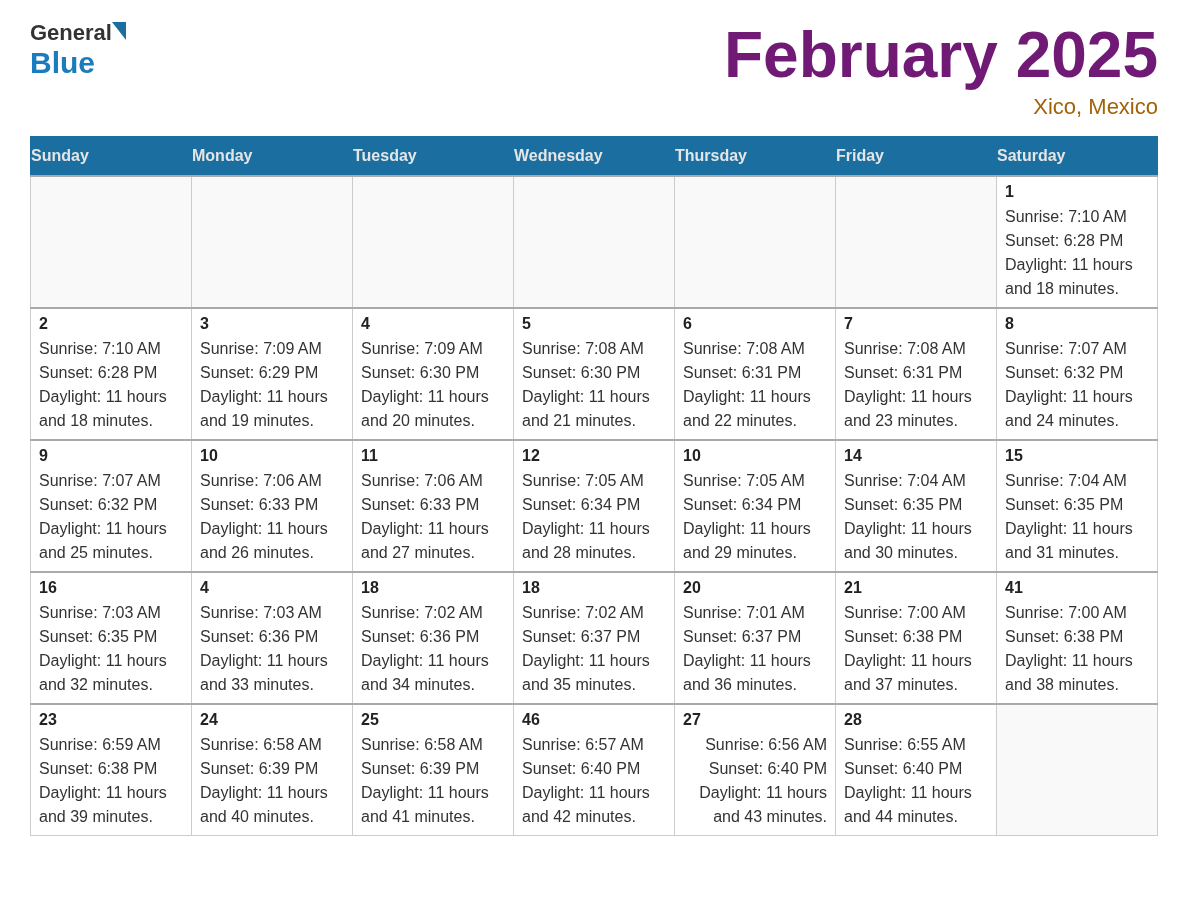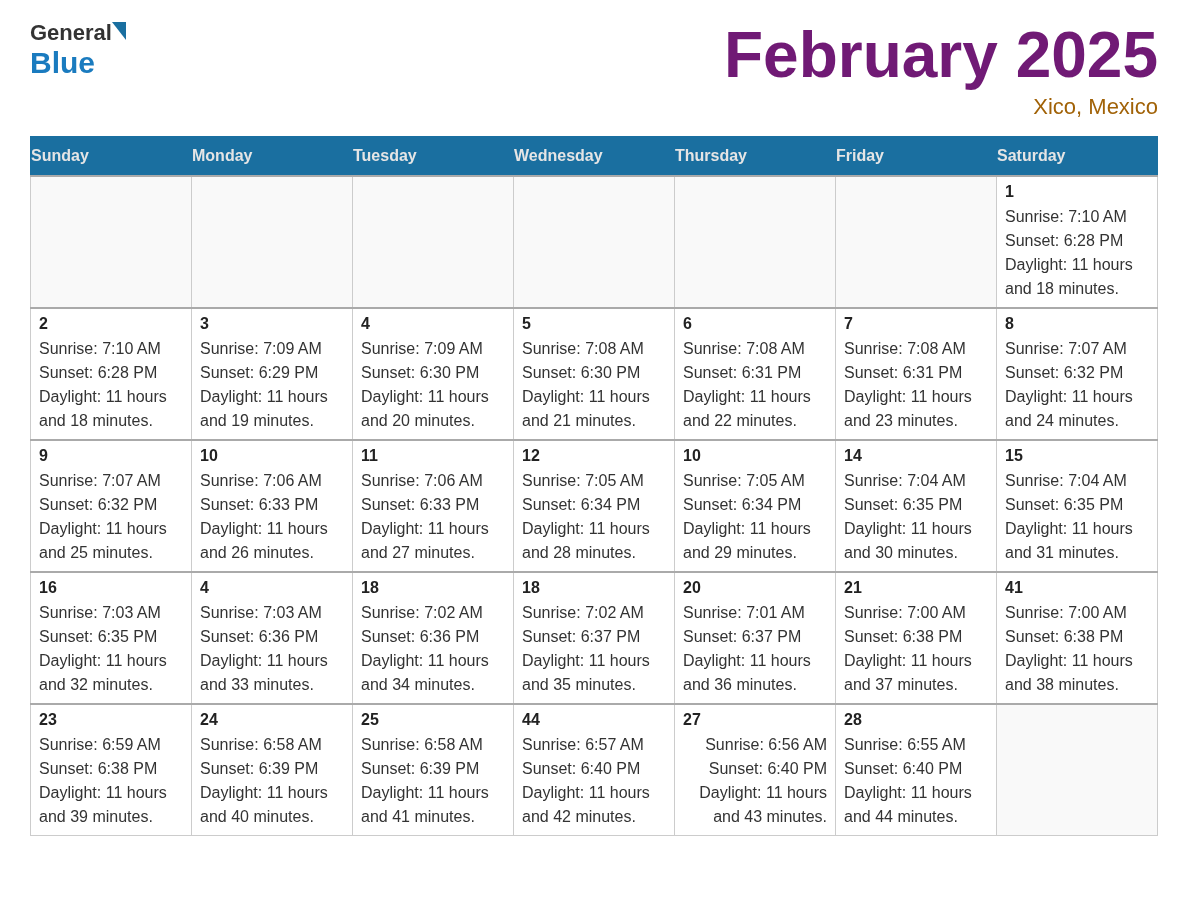--- a/index.html
+++ b/index.html
@@ -316,21 +316,21 @@
 and 40 minutes.</div>
         </td>
         <td>
           <span class="day-number">25</span>
           <div class="day-info" style="white-space: pre-line;">Sunrise: 6:58 AM
 Sunset: 6:39 PM
 Daylight: 11 hours
 and 41 minutes.</div>
         </td>
         <td>
-          <span class="day-number">44</span>
+          <span class="day-number">46</span>
           <div class="day-info" style="white-space: pre-line;">Sunrise: 6:57 AM
 Sunset: 6:40 PM
 Daylight: 11 hours
 and 42 minutes.</div>
         </td>
         <td>
           <span class="day-number">27</span>
           <div class="day-info" style="white-space: pre-line; text-align: right;">Sunrise: 6:56 AM
 Sunset: 6:40 PM
 Daylight: 11 hours

